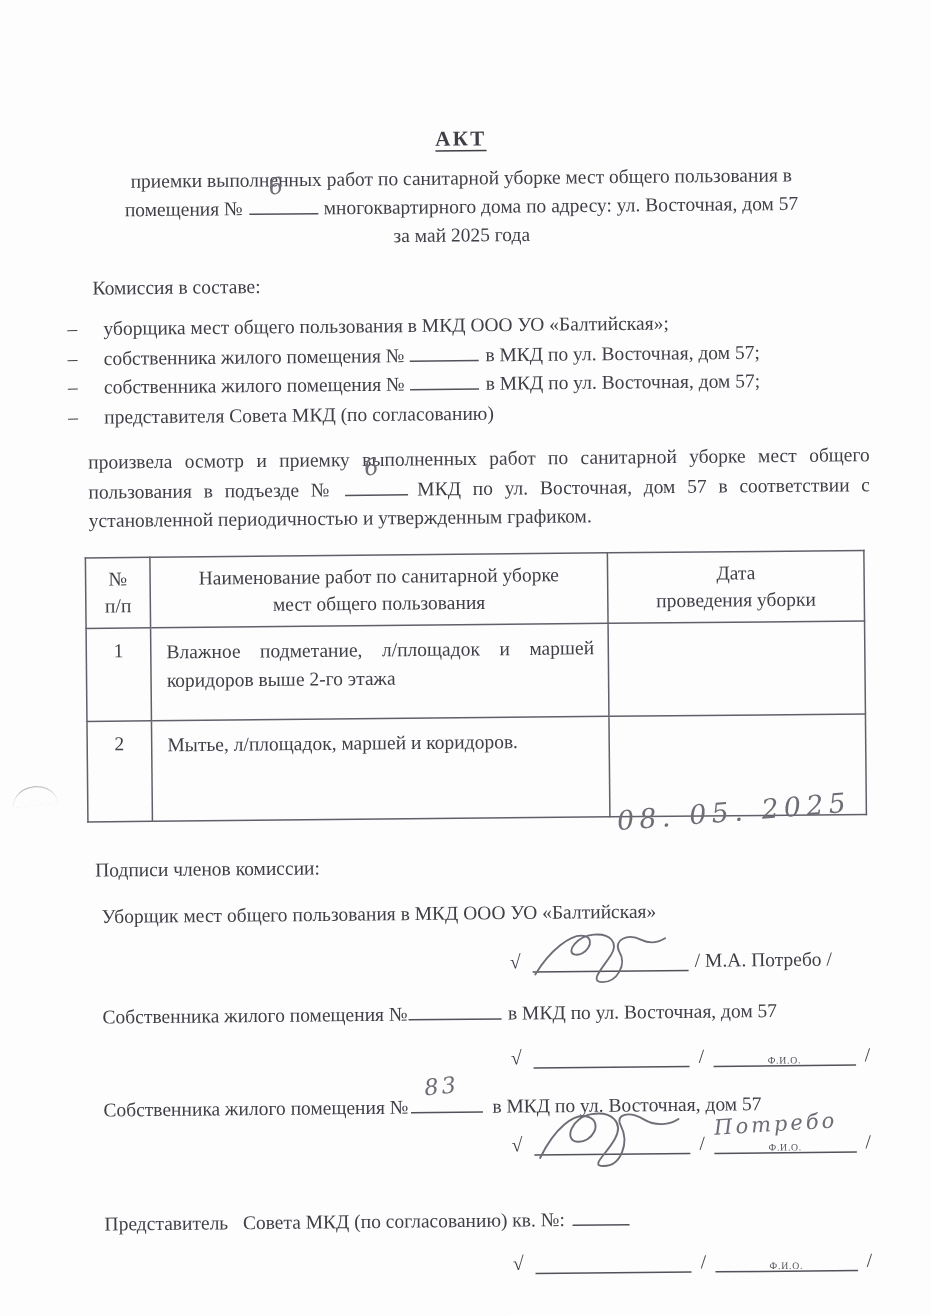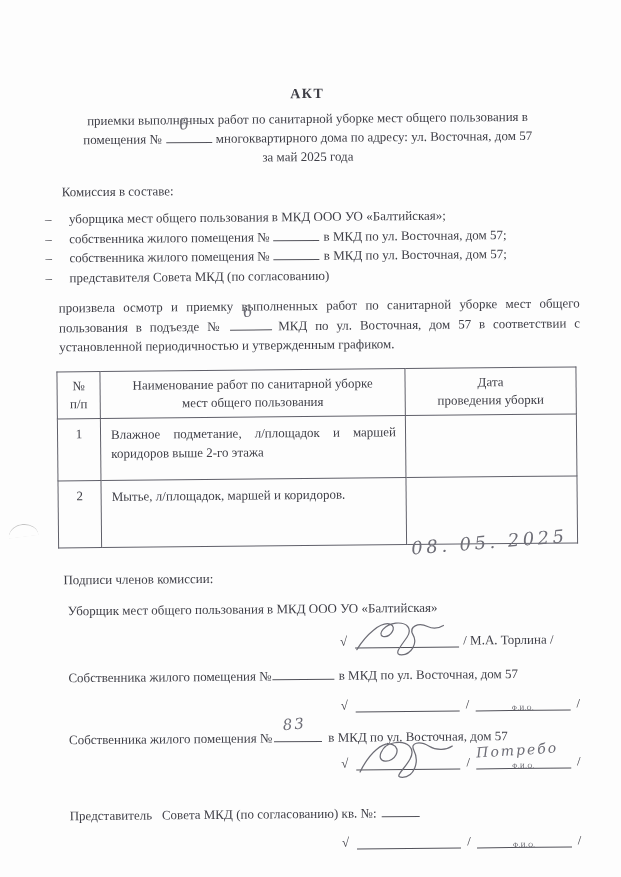--- a/index.html
+++ b/index.html
@@ -6,21 +6,21 @@
   .page {
     position:relative; width:621px; height:877px; margin:0 auto;
     background:#fdfdfd; overflow:hidden;
     font-family:"Liberation Serif","DejaVu Serif",serif;
     color:#3f3f47; font-size:13px;
   }
   .scan { position:absolute; left:0; top:0; width:621px; transform:rotate(-0.55deg); transform-origin:310px 430px; }
 
   
   .title { margin-top:86px; text-align:center; font-size:14px; font-weight:bold; letter-spacing:1.5px; }
-  .title .t { text-underline-offset:3px; }
+  .title .t { text-decoration:underline; text-underline-offset:3px; }
   .subtitle { margin-top:7px; text-align:center; line-height:19px; }
 
   
   .blank { display:inline-block; border-bottom:1px solid #52525a; position:relative; height:11px; vertical-align:baseline; }
   .b-entrance { width:46px; margin:0 4px; }
   .b-member  { width:46px; margin:0 4px; }
   .b-stmt    { width:42px; margin:0 6px; }
   .b-own1    { width:62px; margin:0 4px 0 1px; }
   .b-own2    { width:48px; margin:0 6px 0 2px; }
   .b-kv      { width:38px; margin-left:5px; }
@@ -154,21 +154,21 @@
     <div class="sig-heading">Подписи членов комиссии:</div>
 
     <div class="party-line cleaner-line">Уборщик мест общего пользования в МКД ООО УО «Балтийская»</div>
     <div class="sig-row sr1">
       <span class="check">√</span>
       <span class="blank b-sig1">
         <svg class="scribble" width="112" height="44" viewBox="0 0 120 44">
           <path d="M4 36 C 14 20, 30 6, 40 9 C 48 12, 40 24, 32 22 C 26 20, 34 9, 46 8 C 58 7, 64 14, 58 23 C 52 32, 42 42, 52 42 C 62 42, 70 30, 64 20 C 60 12, 70 7, 80 12 C 86 15, 92 14, 97 11"></path>
         </svg>
       </span>
-      <span>/ М.А. Торлина /</span>
+      <span>/ М.А. Потребо /</span>
     </div>
 
     <div class="party-line own1-line">
       <span>Собственника жилого помещения №</span><span class="blank b-own1"></span><span>в МКД по ул. Восточная, дом 57</span>
     </div>
     <div class="sig-row sr2">
       <span class="check">√</span>
       <span class="blank b-sig1"></span>
       <span class="slash">/</span>
       <span class="blank b-sig2">

